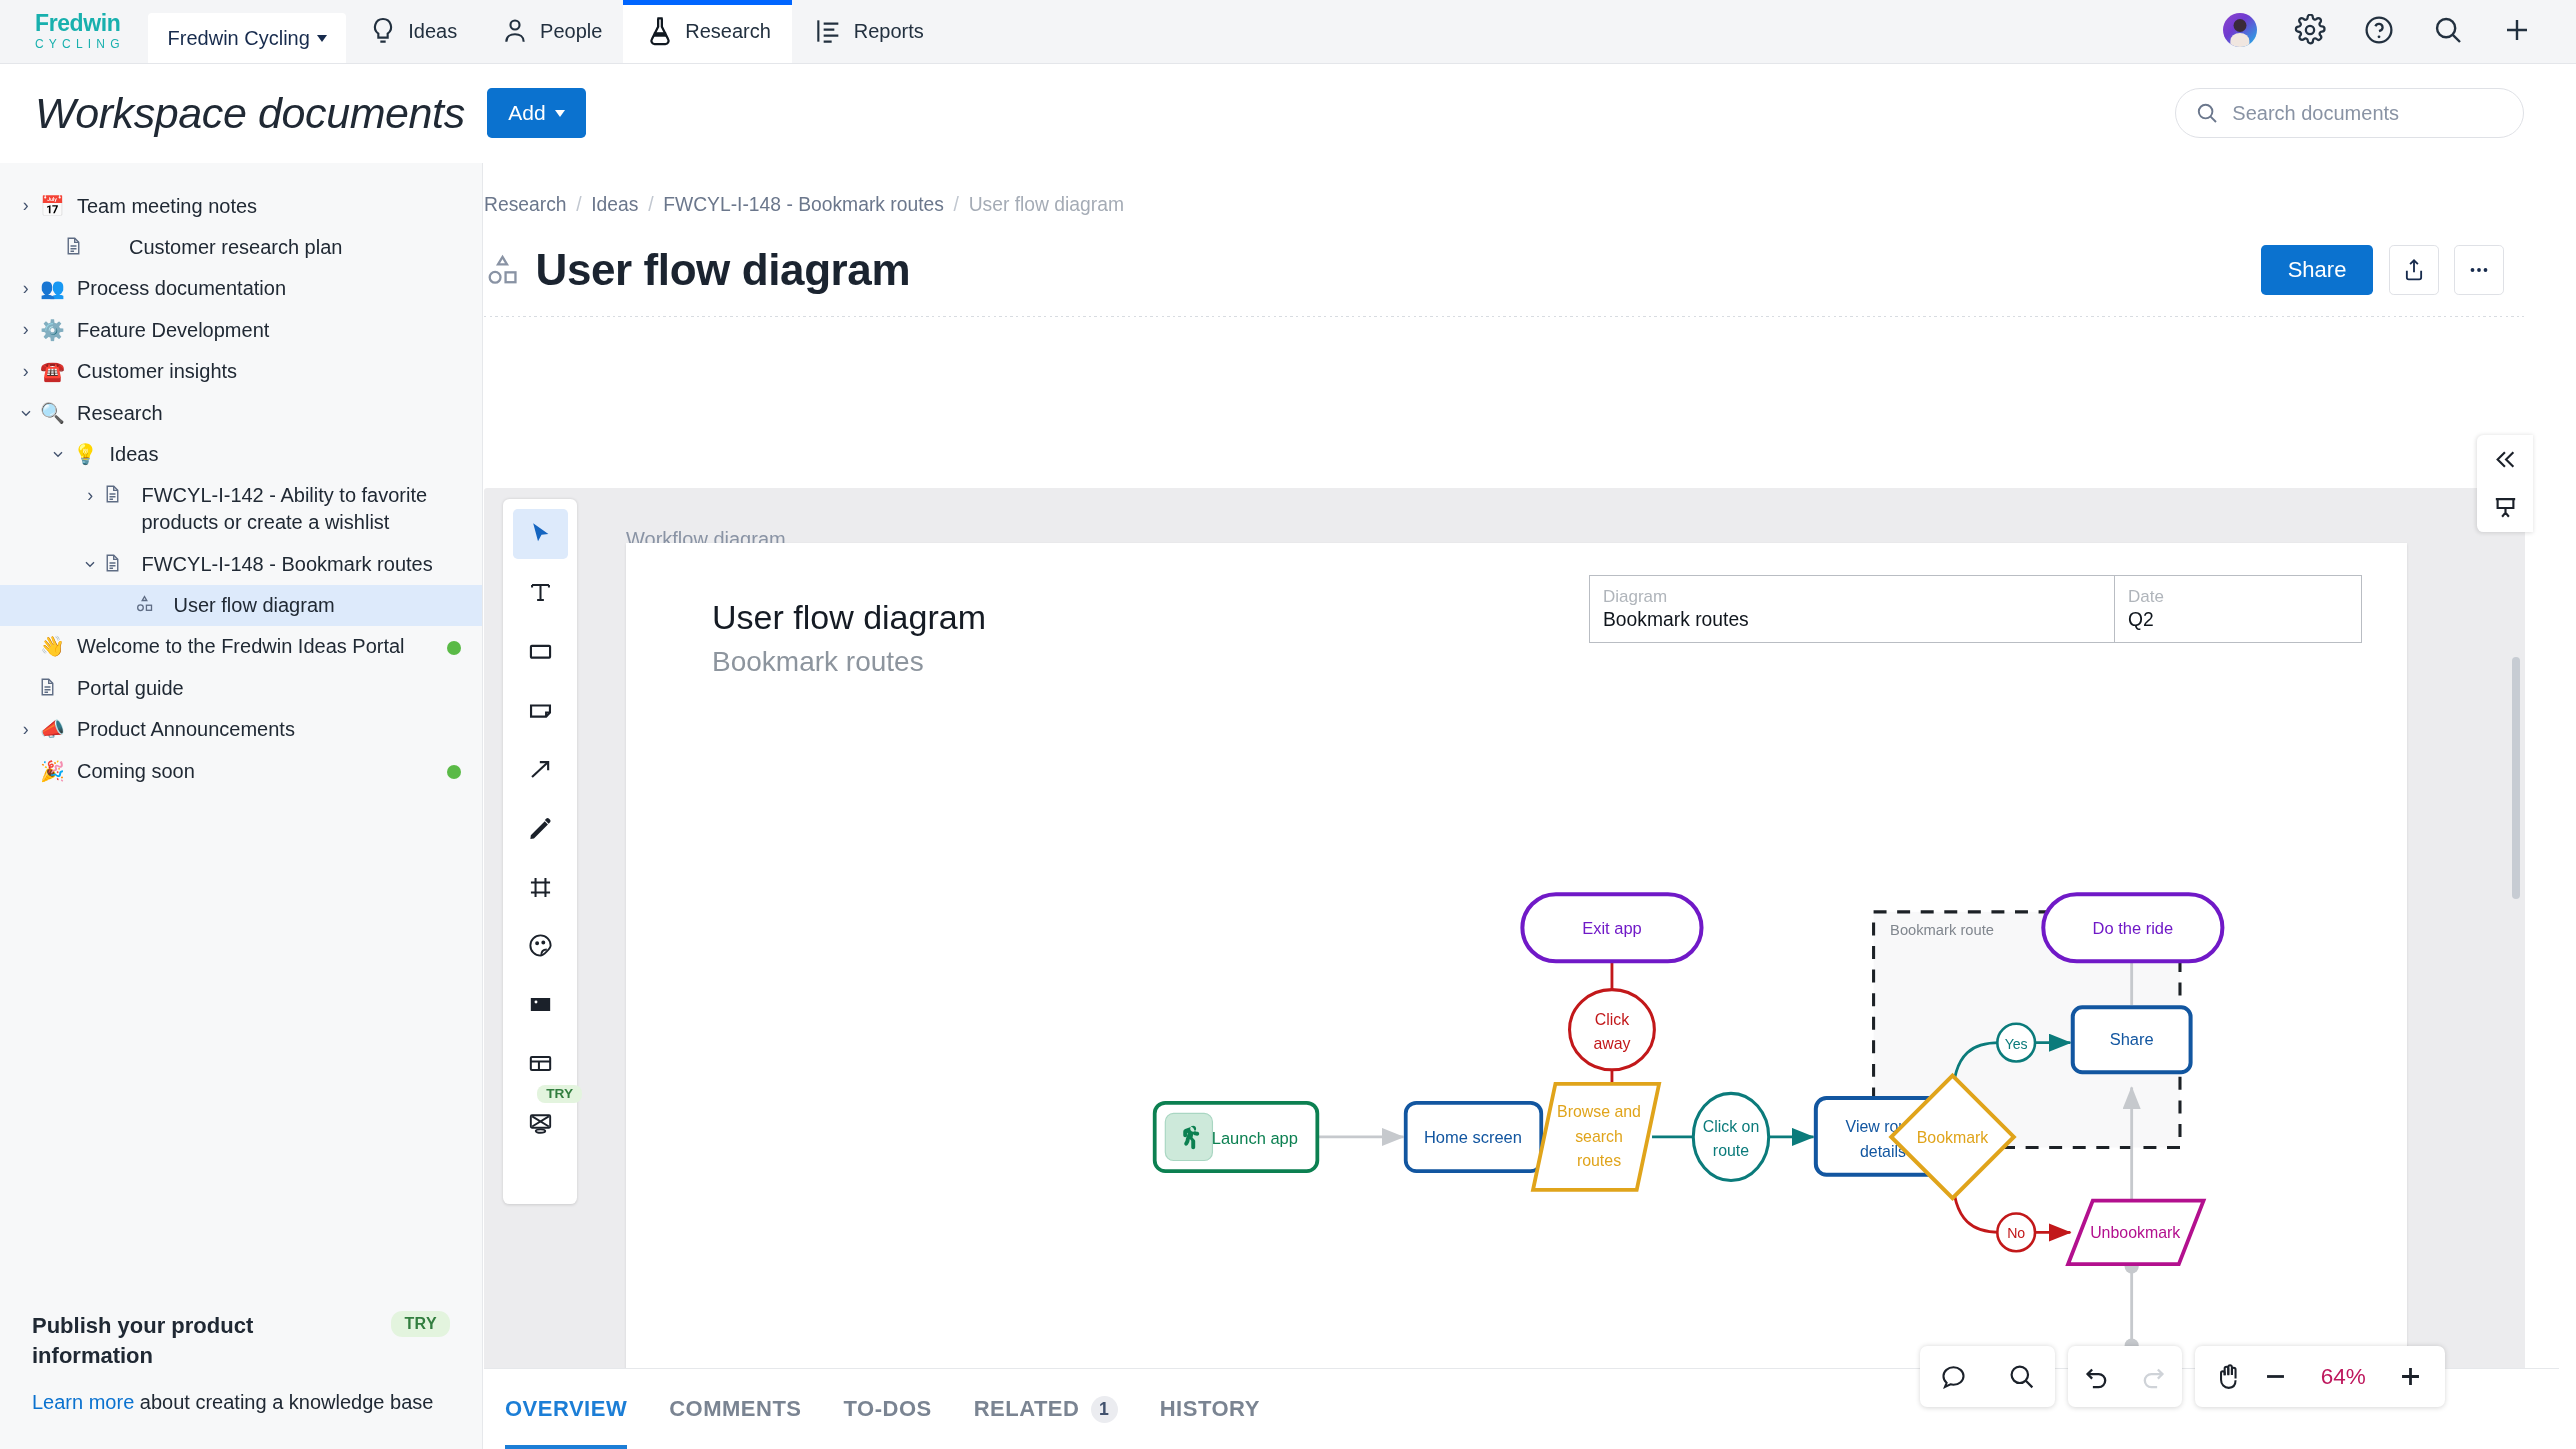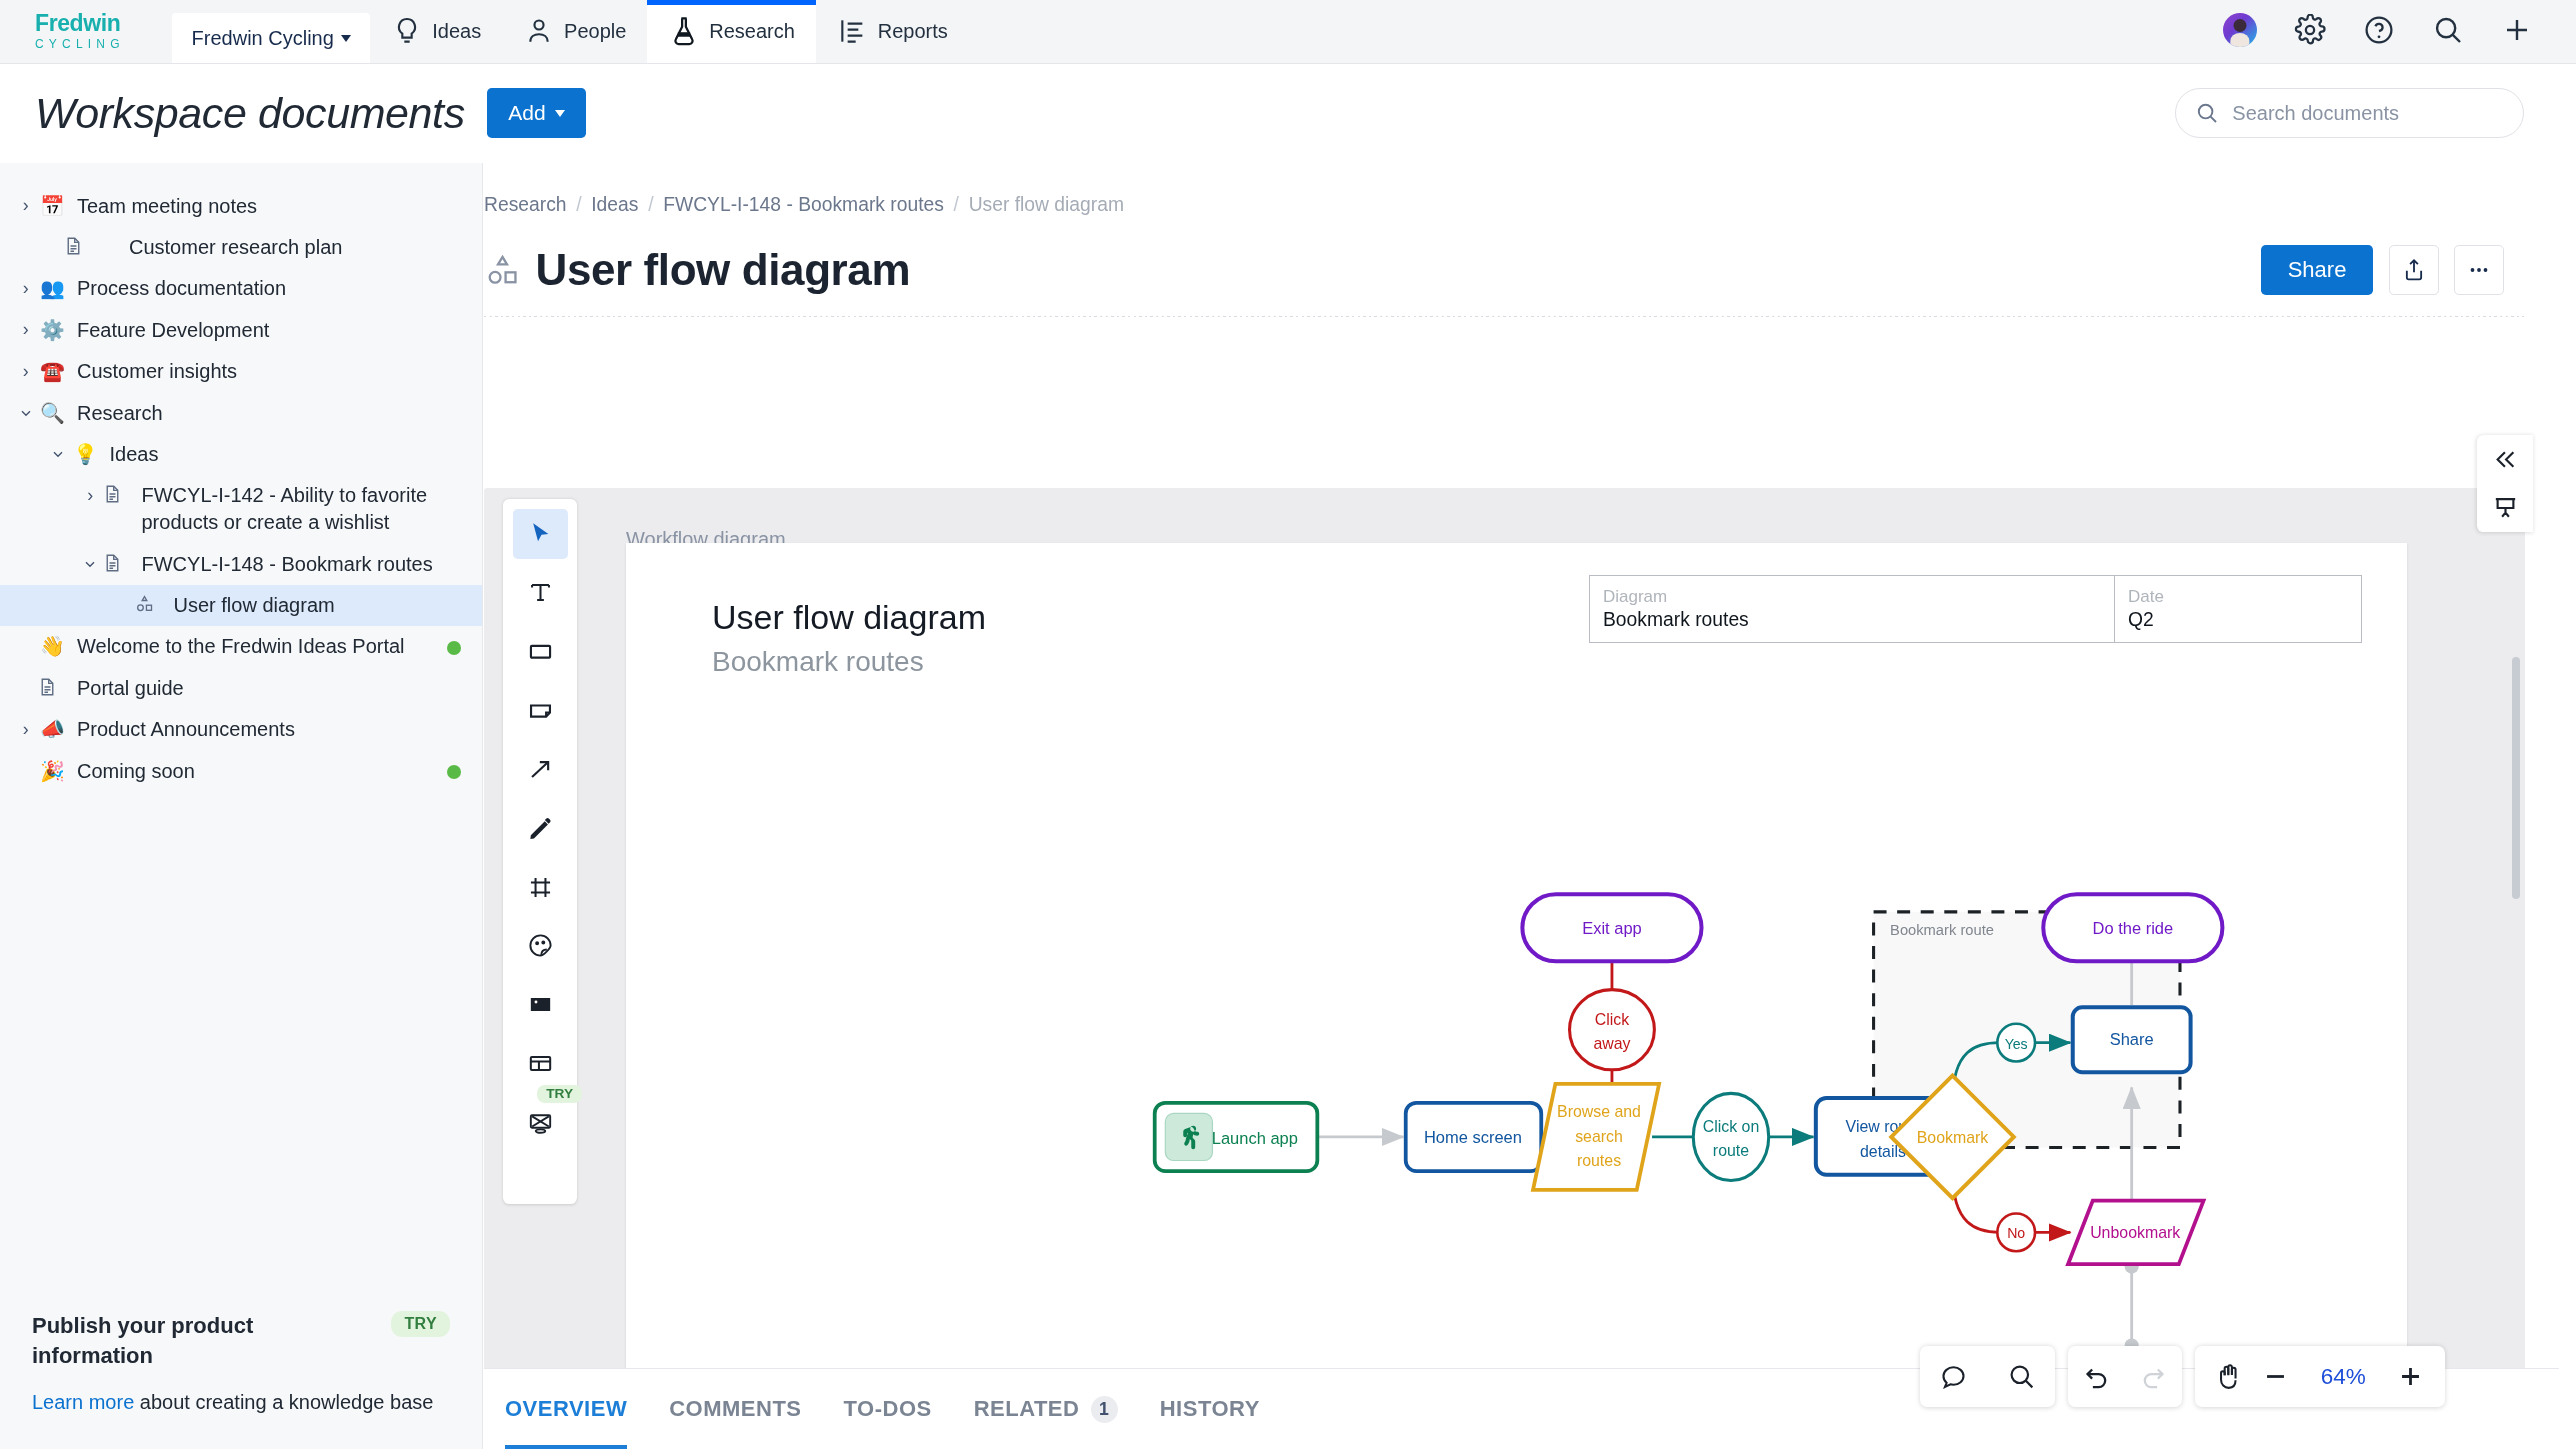--- a/index.html
+++ b/index.html
@@ -9,21 +9,21 @@
     background: #ffffff;
     overflow: hidden;
   }
 
   
   .topnav {
     position: absolute; top: 0; left: 0;
     width: 2576px; height: 64px;
     background: #f4f5f7;
     border-bottom: 0.8px solid #e4e6ea;
-    display: flex; align-items: flex-end; gap: 24px;
+    display: flex; align-items: flex-end;
   }
   .brand {
     width: 137px; padding-left: 35px; padding-bottom: 13px;
     display: flex; flex-direction: column; justify-content: flex-end;
   }
   .brand-top {
     font-size: 23px; font-weight: bold; color: #18b0ae;
     letter-spacing: -0.4px; line-height: 1;
   }
   .brand-bottom {
@@ -214,21 +214,21 @@
   
   .btoolbar {
     position: absolute; bottom: 42px; background: #fff; border-radius: 7.2px;
     box-shadow: 0 0.8px 4.8px rgba(0,0,0,.16); height: 61px; display: flex;
     align-items: center; z-index: 7;
   }
   .bt1 { left: 1920px; width: 135px; justify-content: space-around; }
   .bt2 { left: 2068px; width: 114px; justify-content: space-around; }
   .bt3 { left: 2195px; width: 250px; justify-content: space-around; padding: 0 11.3px; }
   .bt-ic { cursor: pointer; display: flex; align-items: center; justify-content: center; }
-  .zoom-val { font-size: 22.5px; color: #1d4ed8; min-width: 71px; text-align: center; }
+  .zoom-val { font-size: 22.5px; color: #be185d; min-width: 71px; text-align: center; }
 
   
   .btabs {
     position: absolute; bottom: 0; left: 484px; width: 2075px; height: 81px;
     border-top: 0.8px solid #e6e8eb; background: #fff;
     display: flex; align-items: center; gap: 0; padding-left: 0;
   }
   .btab {
     font-size: 22px; font-weight: bold; color: #7a8492; letter-spacing: 0.5px;
     padding: 0 21px; height: 81px; display: flex; align-items: center; gap: 11.3px;

